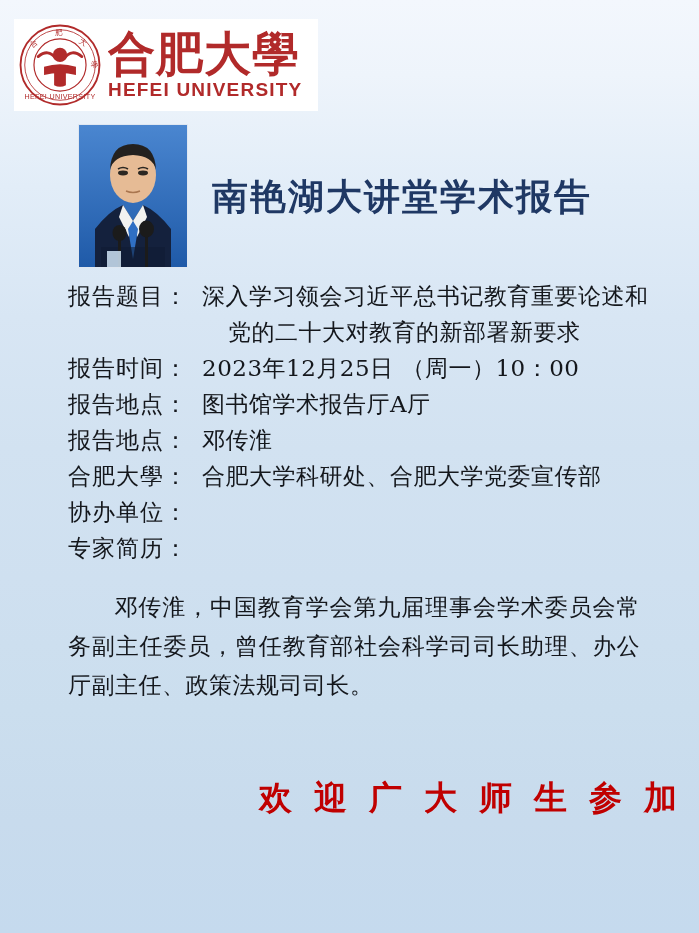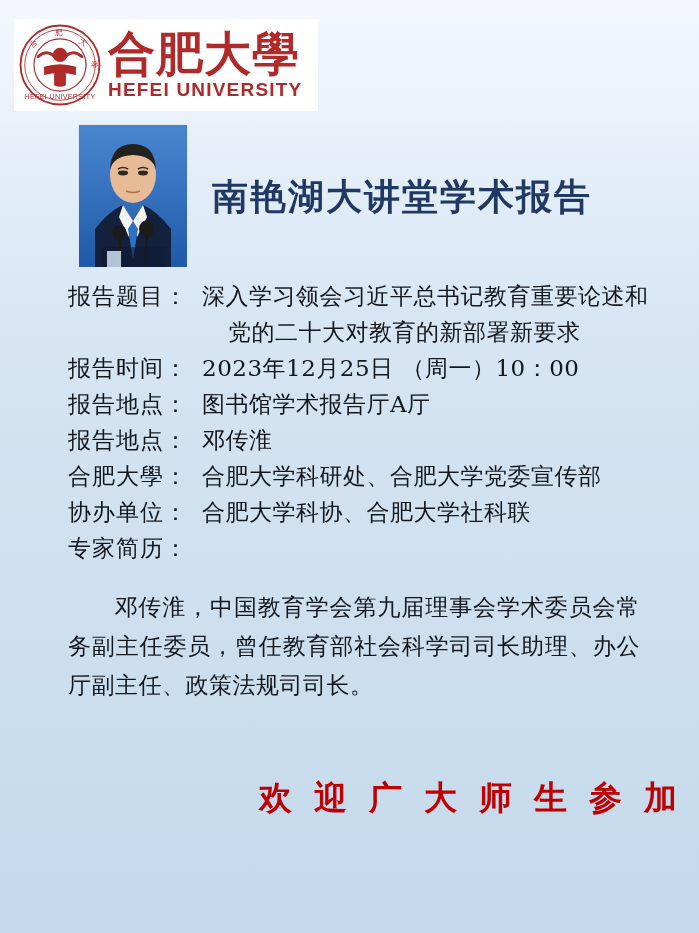--- a/index.html
+++ b/index.html
@@ -244,21 +244,20 @@
       <span class="value">邓传淮</span>
     </div>
 
     <div class="row">
       <span class="label">合肥大學：</span>
       <span class="value">合肥大学科研处、合肥大学党委宣传部</span>
     </div>
 
     <div class="row">
       <span class="label">协办单位：</span>
-      <span class="value">合肥大学科协、合肥大学社科联</span>
     </div>
 
     <div class="row">
       <span class="label">专家简历：</span>
       <span class="value"></span>
     </div>
 
     <div class="bio"><span class="indent"></span><span>邓传淮，中国教育学会第九届理事会学术委员会常务副主任委员，曾任教育部社会科学司司长助理、办公厅副主任、政策法规司司长。</span></div>
   </div>
 

